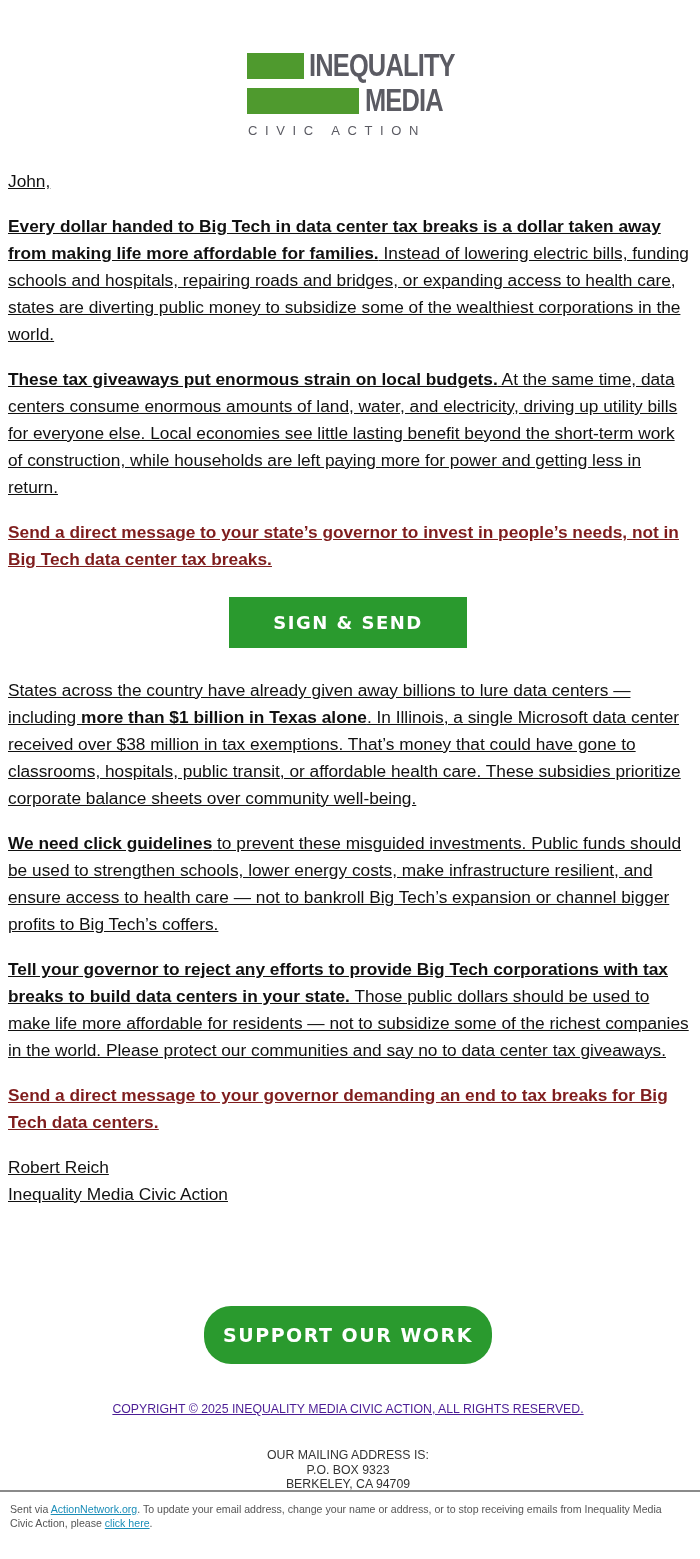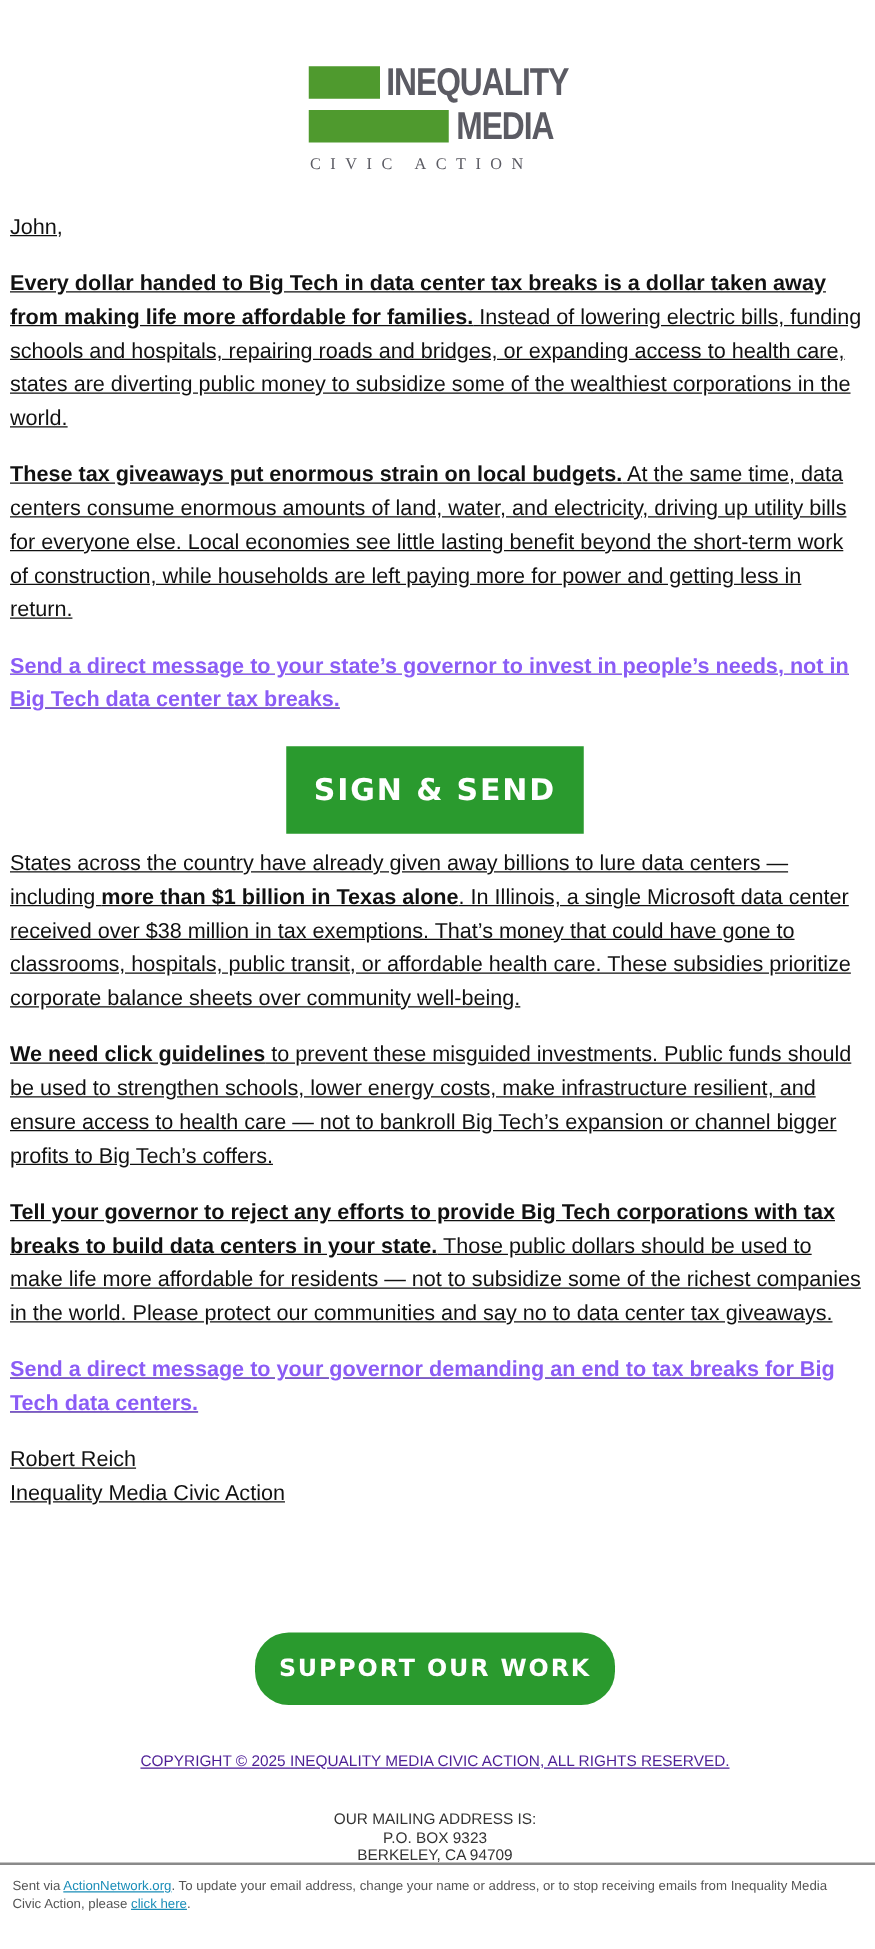--- a/index.html
+++ b/index.html
@@ -8,31 +8,31 @@
     .logo { position: absolute; left: 247px; top: 53px; width: 205px; height: 86px; }
     .logo .bar1 { position: absolute; left: 0; top: 0; width: 57px; height: 26px; background: #4f9a2e; }
     .logo .bar2 { position: absolute; left: 0; top: 35px; width: 112px; height: 26px; background: #4f9a2e; }
     .logo .word1 { position: absolute; left: 62px; top: -4px; font-size: 31px; font-weight: bold;
                    color: #5b5b63; letter-spacing: -1px; transform: scaleX(0.82); transform-origin: left top;
                    white-space: nowrap; line-height: 34px; }
     .logo .word2 { position: absolute; left: 118px; top: 31px; font-size: 31px; font-weight: bold;
                    color: #5b5b63; letter-spacing: -1px; transform: scaleX(0.82); transform-origin: left top;
                    white-space: nowrap; line-height: 34px; }
     .logo .tag { position: absolute; left: 1px; top: 70px; font-size: 13px; color: #5b5b63;
-                 letter-spacing: 7.6px; white-space: nowrap; line-height: 16px; font-family: Liberation Serif, serif; }
+                 letter-spacing: 7.6px; white-space: nowrap; line-height: 16px; }
 
     .content { position: absolute; left: 8px; top: 168px; width: 684px; font-size: 17.3px; line-height: 27px; }
     .content p { margin: 0 0 18px 0; text-decoration: underline; }
     .content b { font-weight: bold; }
-    .content a.cta { color: #8b5cf6; font-weight: bold; text-decoration: underline; }
+    .content a.cta { color: #7f1d1d; font-weight: bold; text-decoration: underline; }
 
     .btn { position: absolute; background: #2a9a2e; color: #ffffff; font-weight: bold;
            font-family: "DejaVu Sans", sans-serif; text-align: center; letter-spacing: 1.5px;
            text-decoration: none; display: flex; align-items: center; justify-content: center; }
-    .btn-sign { left: 229px; top: 597px; width: 238px; height: 70px; font-size: 24px; }
+    .btn-sign { left: 229px; top: 597px; width: 238px; height: 51px; font-size: 18px; }
     .btn-support { left: 204px; top: 1306px; width: 288px; height: 58px; font-size: 19px; border-radius: 27px; }
 
     .copyright { position: absolute; left: 0; top: 1402px; width: 696px; text-align: center;
                  font-size: 12.3px; color: #4c1d95; text-decoration: underline; }
     .address { position: absolute; left: 0; top: 1434px; width: 696px; text-align: center;
                font-size: 12.3px; color: #333333; line-height: 14.5px; margin-top: 14px; }
     .divider { position: absolute; left: 0; top: 1490px; width: 700px; height: 2px; background: #8a8a8a; }
     .footer { position: absolute; left: 10px; top: 1502px; width: 670px; font-size: 10.6px;
               color: #555555; line-height: 14px; }
     .footer a { color: #1a8db8; text-decoration: underline; }

